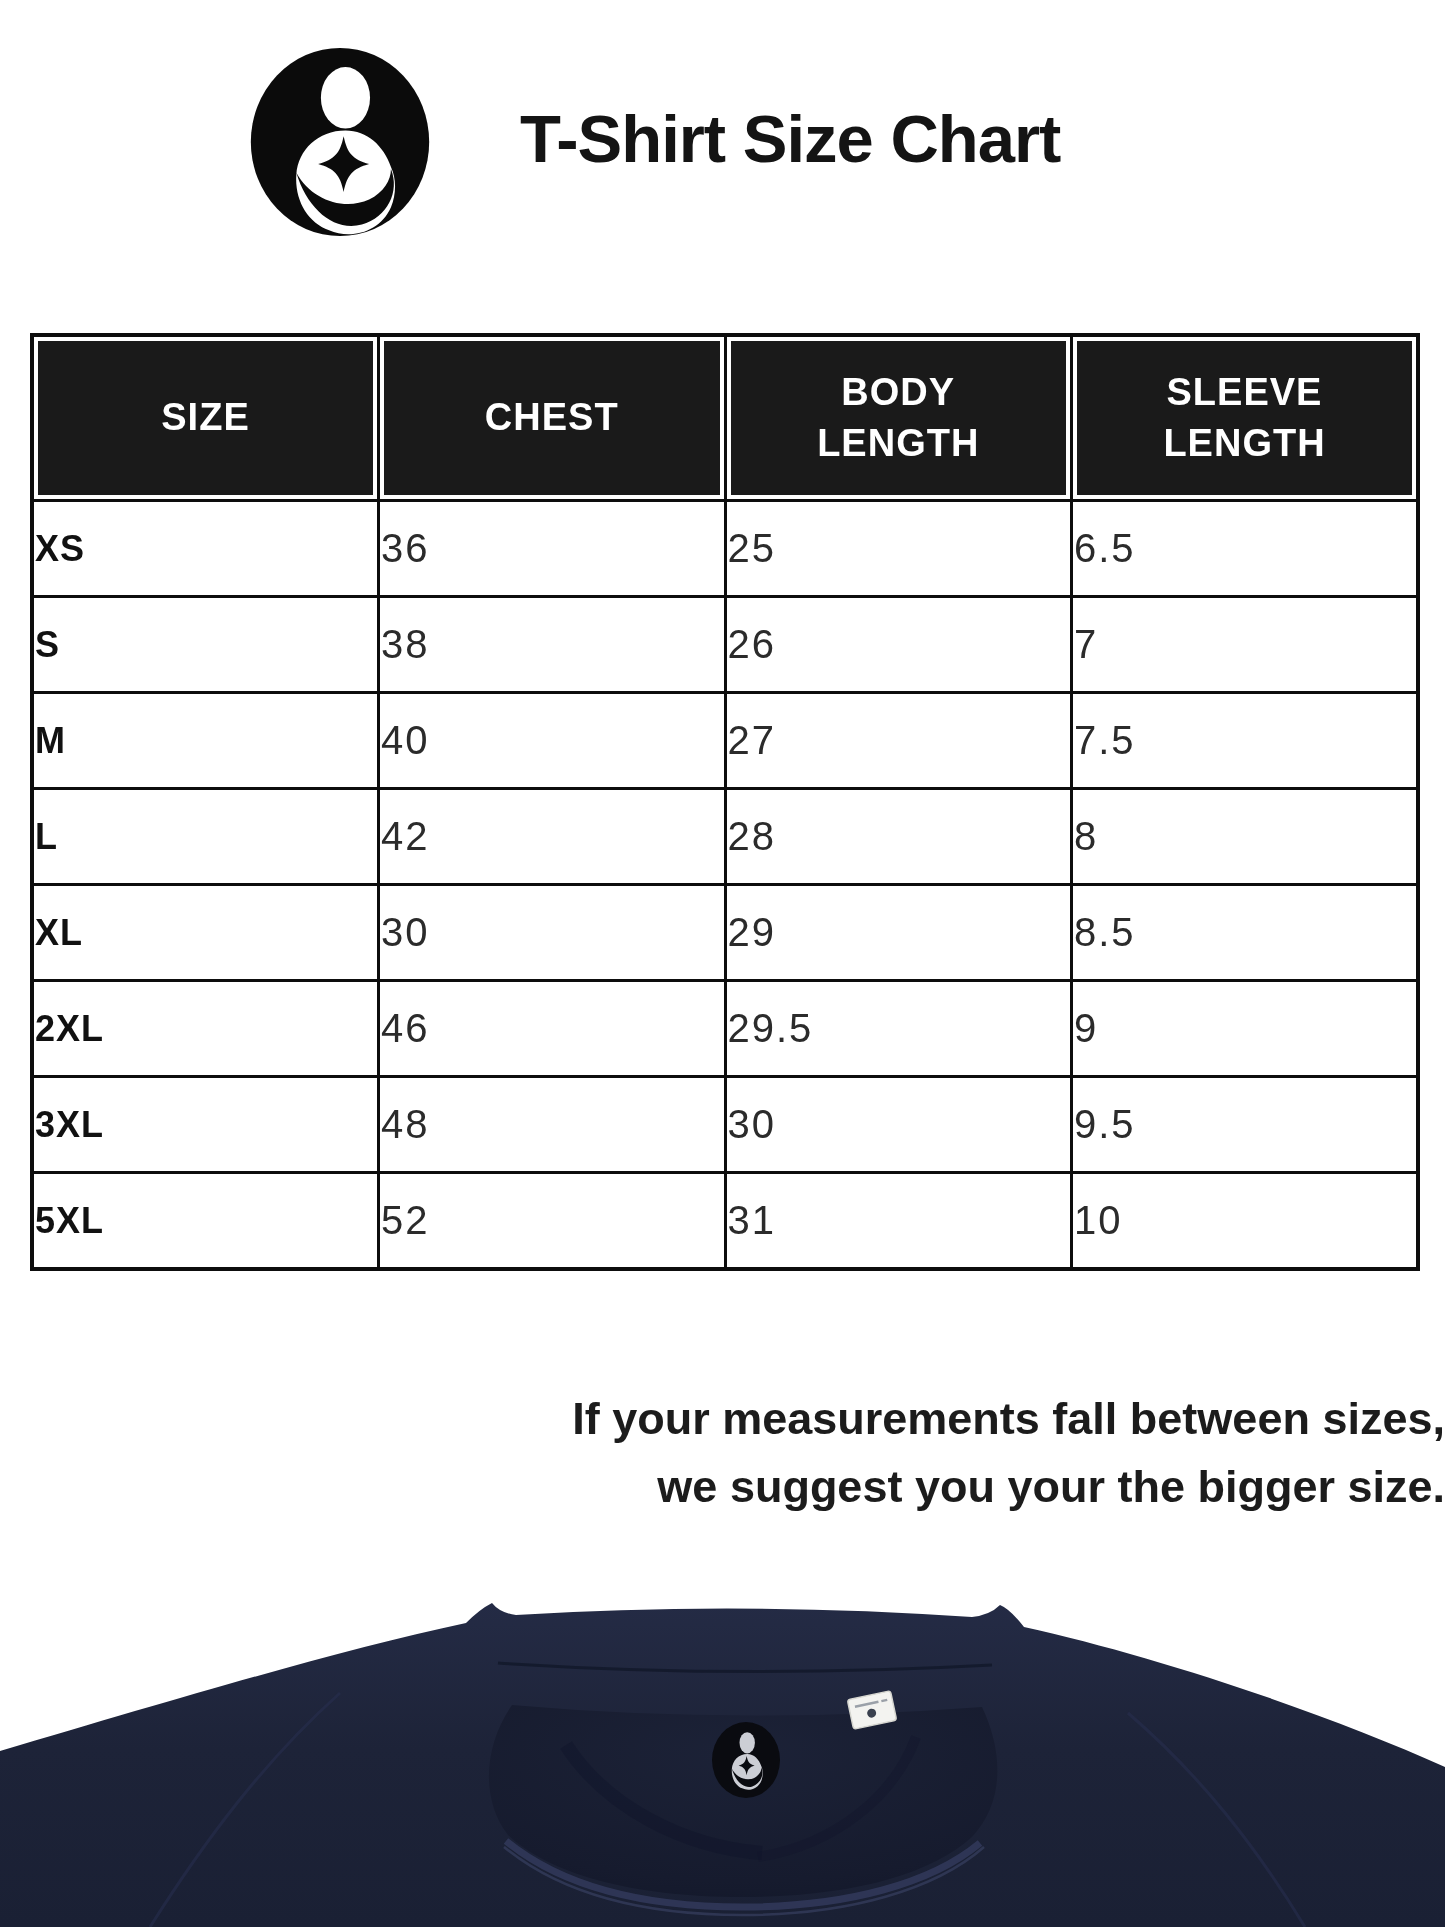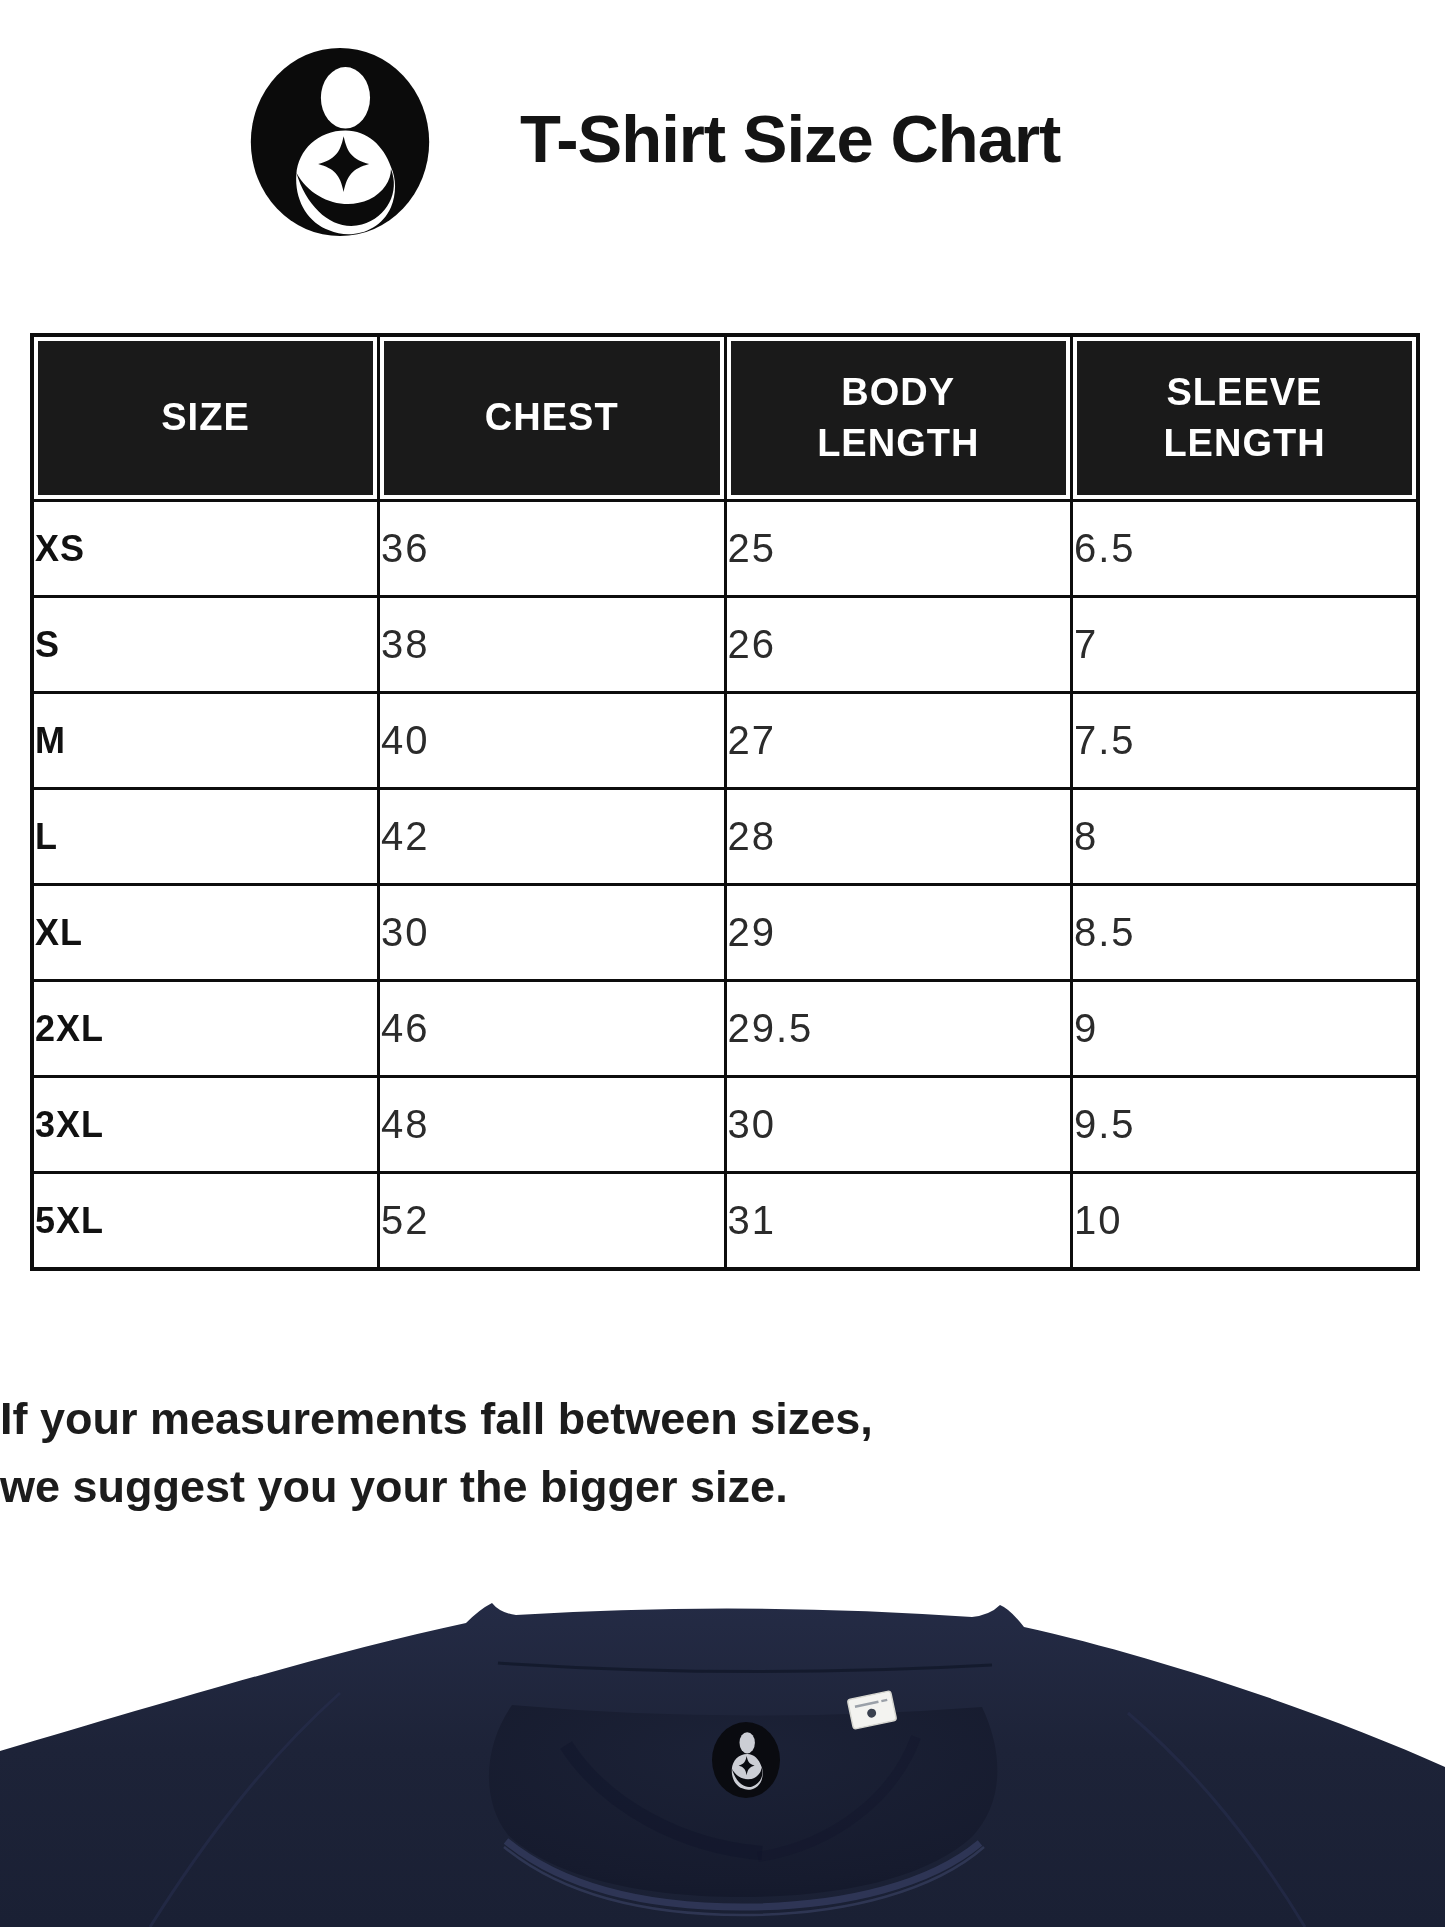--- a/index.html
+++ b/index.html
@@ -42,21 +42,21 @@
     background:#ffffff;
     border:3px solid #0d0d0d;
     text-align:left;vertical-align:middle;
   }
   td.size-cell{font-size:36px;font-weight:700;color:#111111;letter-spacing:1px;}
   td.num-cell{font-size:40px;font-weight:300;color:#2b2b2b;letter-spacing:2px;}
 
   
   .note{
     position:absolute;left:0;top:1385px;width:1445px;
-    text-align:left;
+    text-align:right;
     font-size:45px;font-weight:700;color:#1c1c1c;
     line-height:68px;letter-spacing:0;
   }
 
   
   .tee-photo{position:absolute;left:0;top:1545px;width:1445px;height:382px;display:block;}
 </style>
 </head>
 <body>
 

